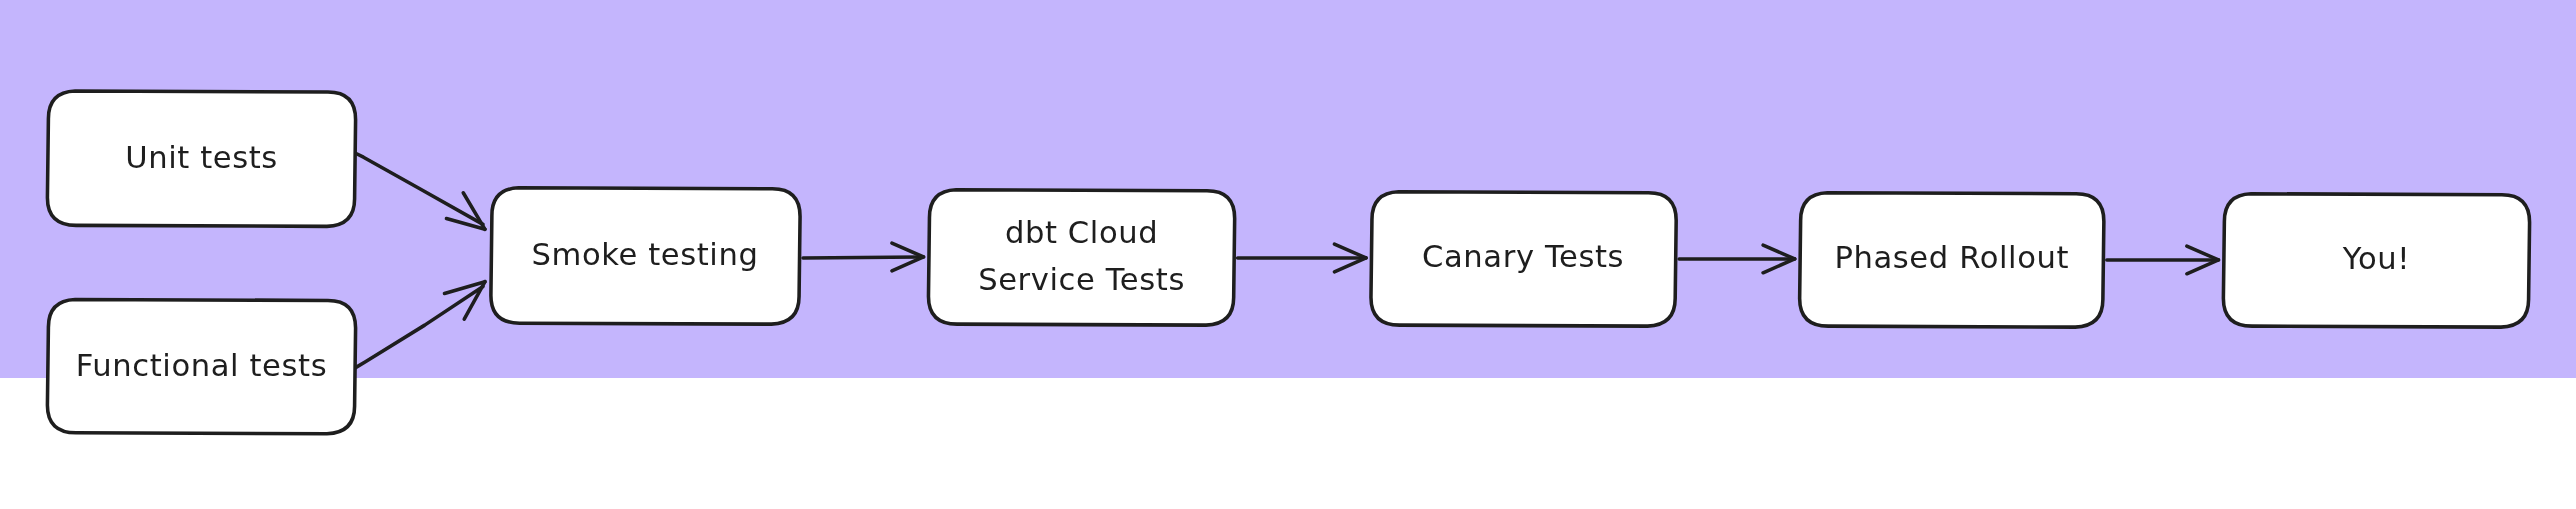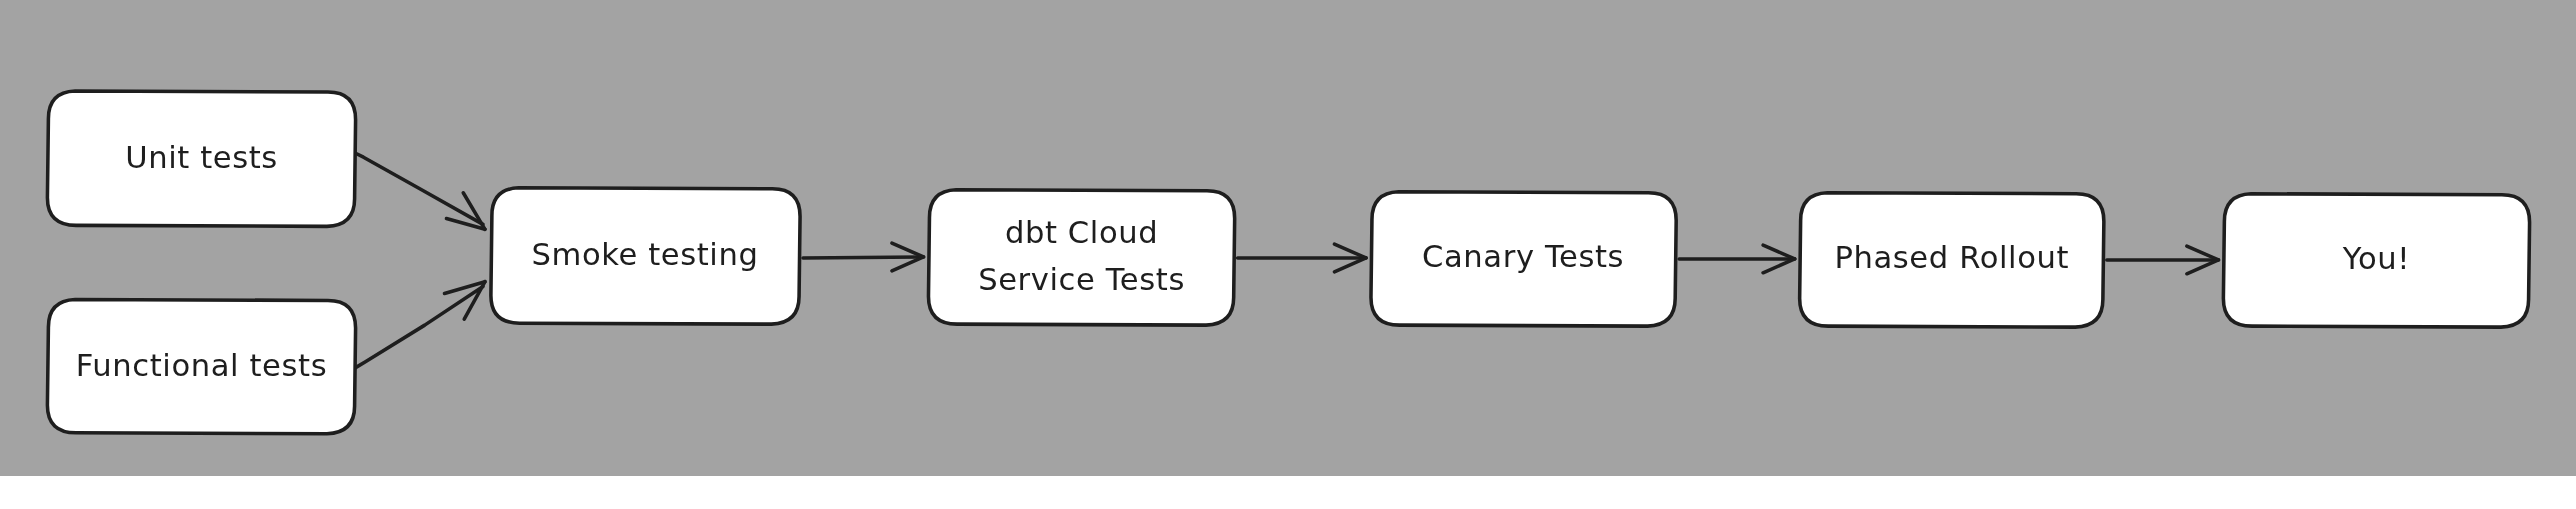--- a/index.html
+++ b/index.html
@@ -10,22 +10,22 @@
   }
   body {
     width: 2576px;
     height: 510px;
     overflow: hidden;
     font-family: "DejaVu Sans", sans-serif;
   }
   #diagram-root {
     position: relative;
     width: 2576px;
-    height: 476px;
-    background: #a3a3a3;
+    height: 378px;
+    background: #c4b5fd;
     text-decoration: underline;
   }
   svg.flow-canvas {
     position: absolute;
     top: 0;
     left: 0;
     width: 2576px;
     height: 510px;
     display: block;
   }

